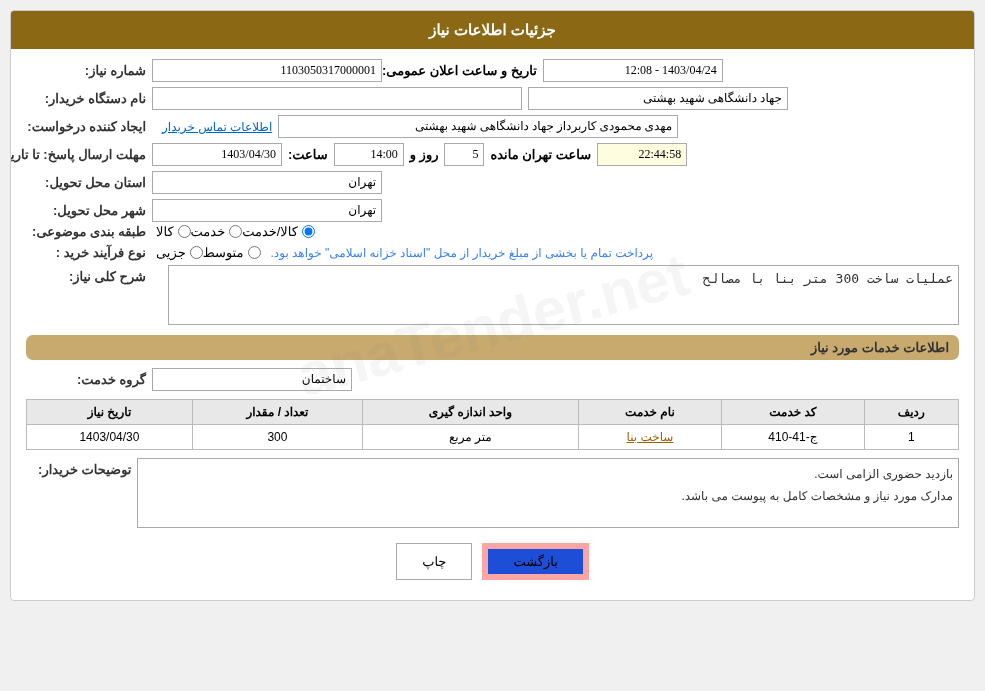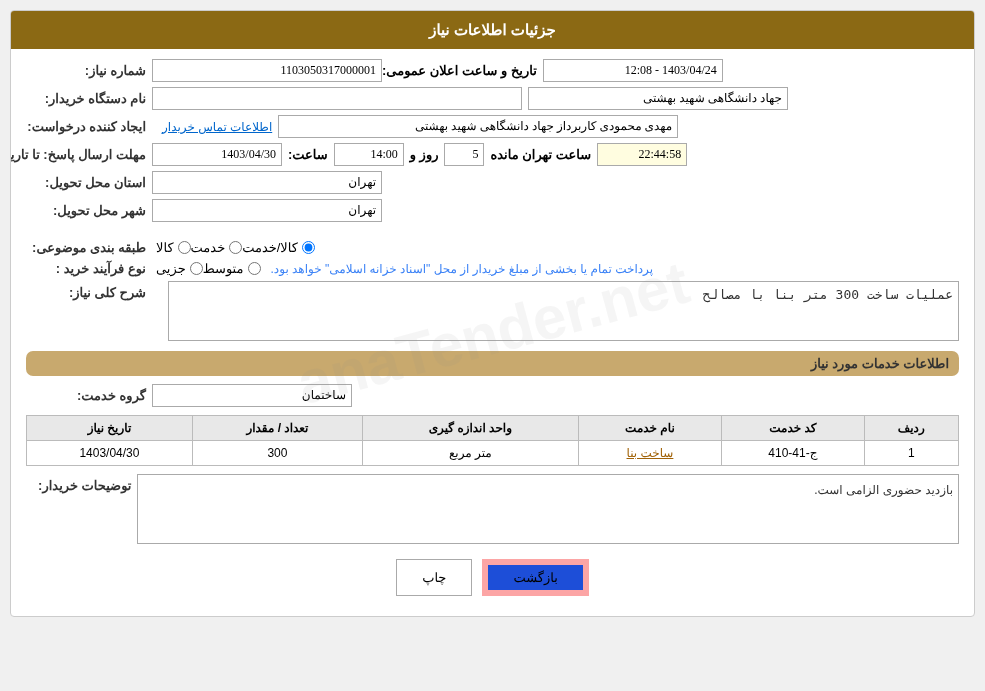--- a/index.html
+++ b/index.html
@@ -201,21 +201,21 @@
         <input type="text" style="width: 40px; border: 1px solid rgb(170, 170, 170); padding: 3px 5px; font-size: 12px; direction: rtl; font-family: Tahoma;" value="5">
         <span style="font-weight:bold;">ساعت تهران مانده</span>
         <input type="text" style="width: 90px; border: 1px solid rgb(170, 170, 170); padding: 3px 5px; font-size: 12px; direction: rtl; font-family: Tahoma; background: rgb(255, 253, 224);" value="22:44:58">
       </div>
 
       <div style="display:flex; align-items:center; flex-direction:row-reverse; margin-bottom:5px; gap:6px;">
         <span class="label-cell">استان محل تحویل:</span>
         <input type="text" style="width: 230px; border: 1px solid rgb(170, 170, 170); padding: 3px 5px; font-size: 12px; direction: rtl; font-family: Tahoma;" value="تهران">
       </div>
 
-      <div style="display:flex; align-items:center; flex-direction:row-reverse; margin-bottom:18px; gap:6px;">
+      <div style="display:flex; align-items:center; flex-direction:row-reverse; margin-bottom:2px; gap:6px;">
         <span class="label-cell">شهر محل تحویل:</span>
         <input type="text" style="width: 230px; border: 1px solid rgb(170, 170, 170); padding: 3px 5px; font-size: 12px; direction: rtl; font-family: Tahoma;" value="تهران">
       </div>
 
       <div style="display:flex; align-items:center; flex-direction:row-reverse; margin-bottom:5px; gap:10px;">
         <span class="label-cell">طبقه بندی موضوعی:</span>
         <div class="radio-group">
           <label class="radio-item">
             <span>کالا</span>
             <input type="radio" name="tabaqe" style="">
@@ -278,20 +278,21 @@
     <td>300</td>
     <td>1403/04/30</td>
   </tr>
           </tbody>
       </table>
 
       <div style="display:flex; align-items:flex-start; flex-direction:row-reverse; margin-bottom:10px; gap:6px;">
         <span class="label-cell" style="padding-top:4px;">توضیحات خریدار:</span>
         <div class="tafzilat-box">
           <div>بازدید حضوری الزامی است.</div>
+          <div>مدارک مورد نیاز و مشخصات کامل به پیوست می باشد.</div>
         </div>
       </div>
 
       <div class="btn-row">
         <button class="btn-back">بازگشت</button>
         <button class="btn-print">چاپ</button>
       </div>
     </div>
   </div>
 </div>

